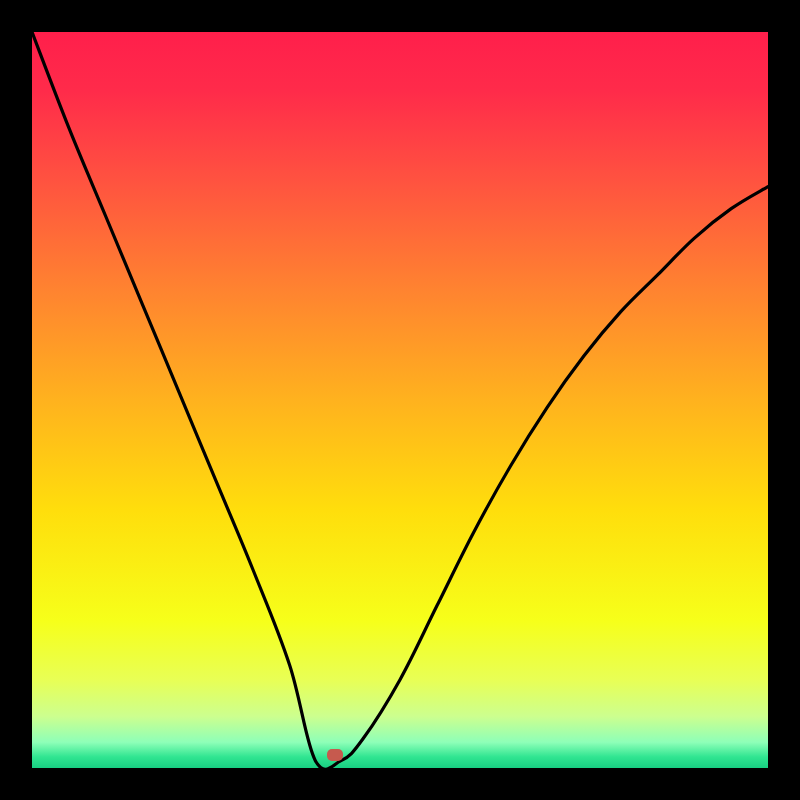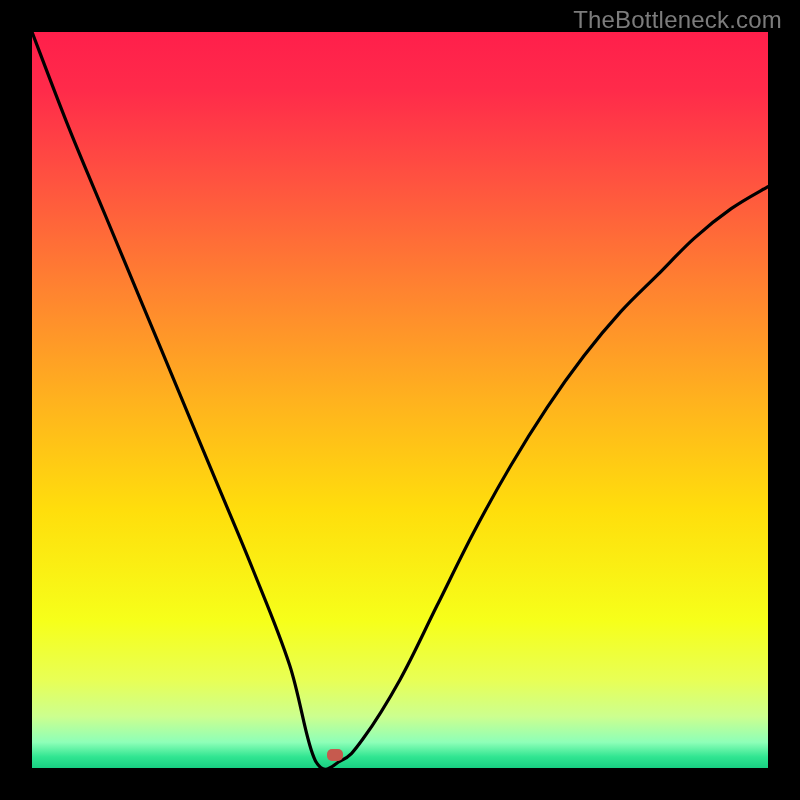--- a/index.html
+++ b/index.html
@@ -50,21 +50,20 @@
     height: 12px;
     border-radius: 5px;
     transform: translate(-50%, -50%);
   }
 </style>
 </head>
 <body>
 
 <div class="frame">
 
-  <div class="watermark">TheBottleneck.com</div>
 
   <div class="plot-area">
     <svg class="gradient" viewBox="0 0 736 736" preserveAspectRatio="none">
       <defs>
         <linearGradient id="bg-grad" x1="0" y1="0" x2="0" y2="1">
             <stop offset="0%" stop-color="#ff1f4b"></stop>
             <stop offset="8%" stop-color="#ff2b4a"></stop>
             <stop offset="20%" stop-color="#ff5240"></stop>
             <stop offset="35%" stop-color="#ff8330"></stop>
             <stop offset="50%" stop-color="#ffb21e"></stop>

